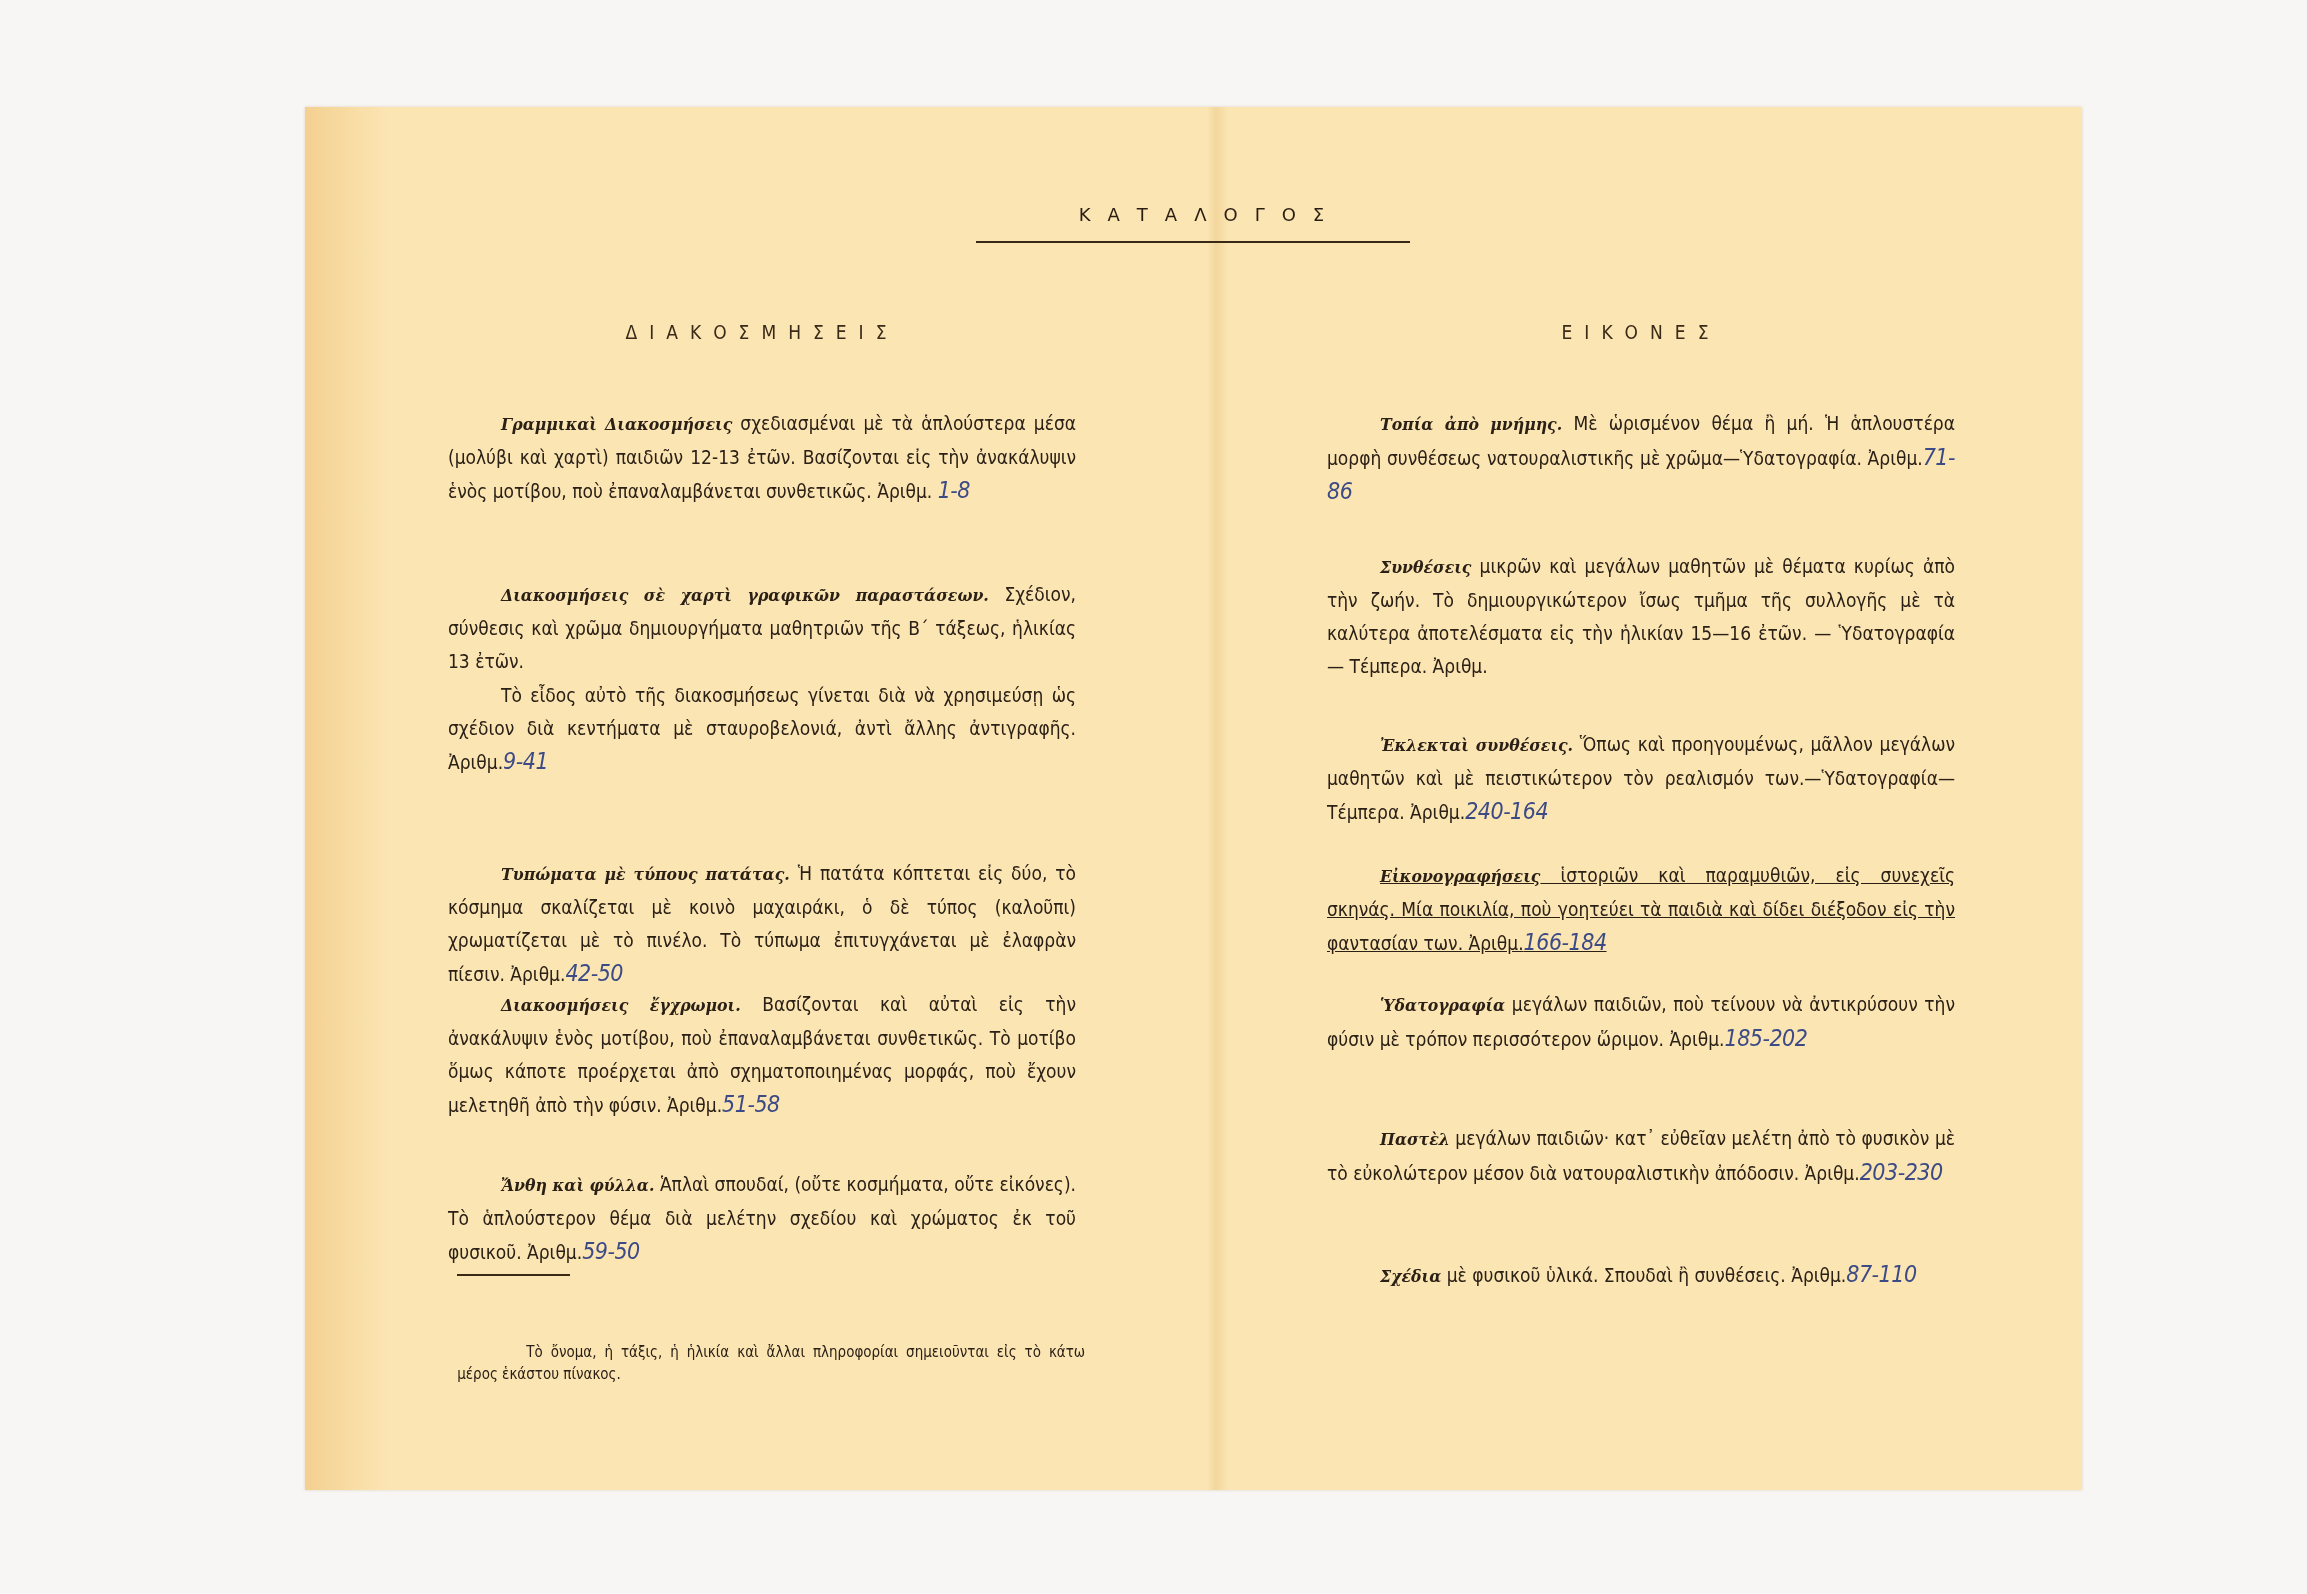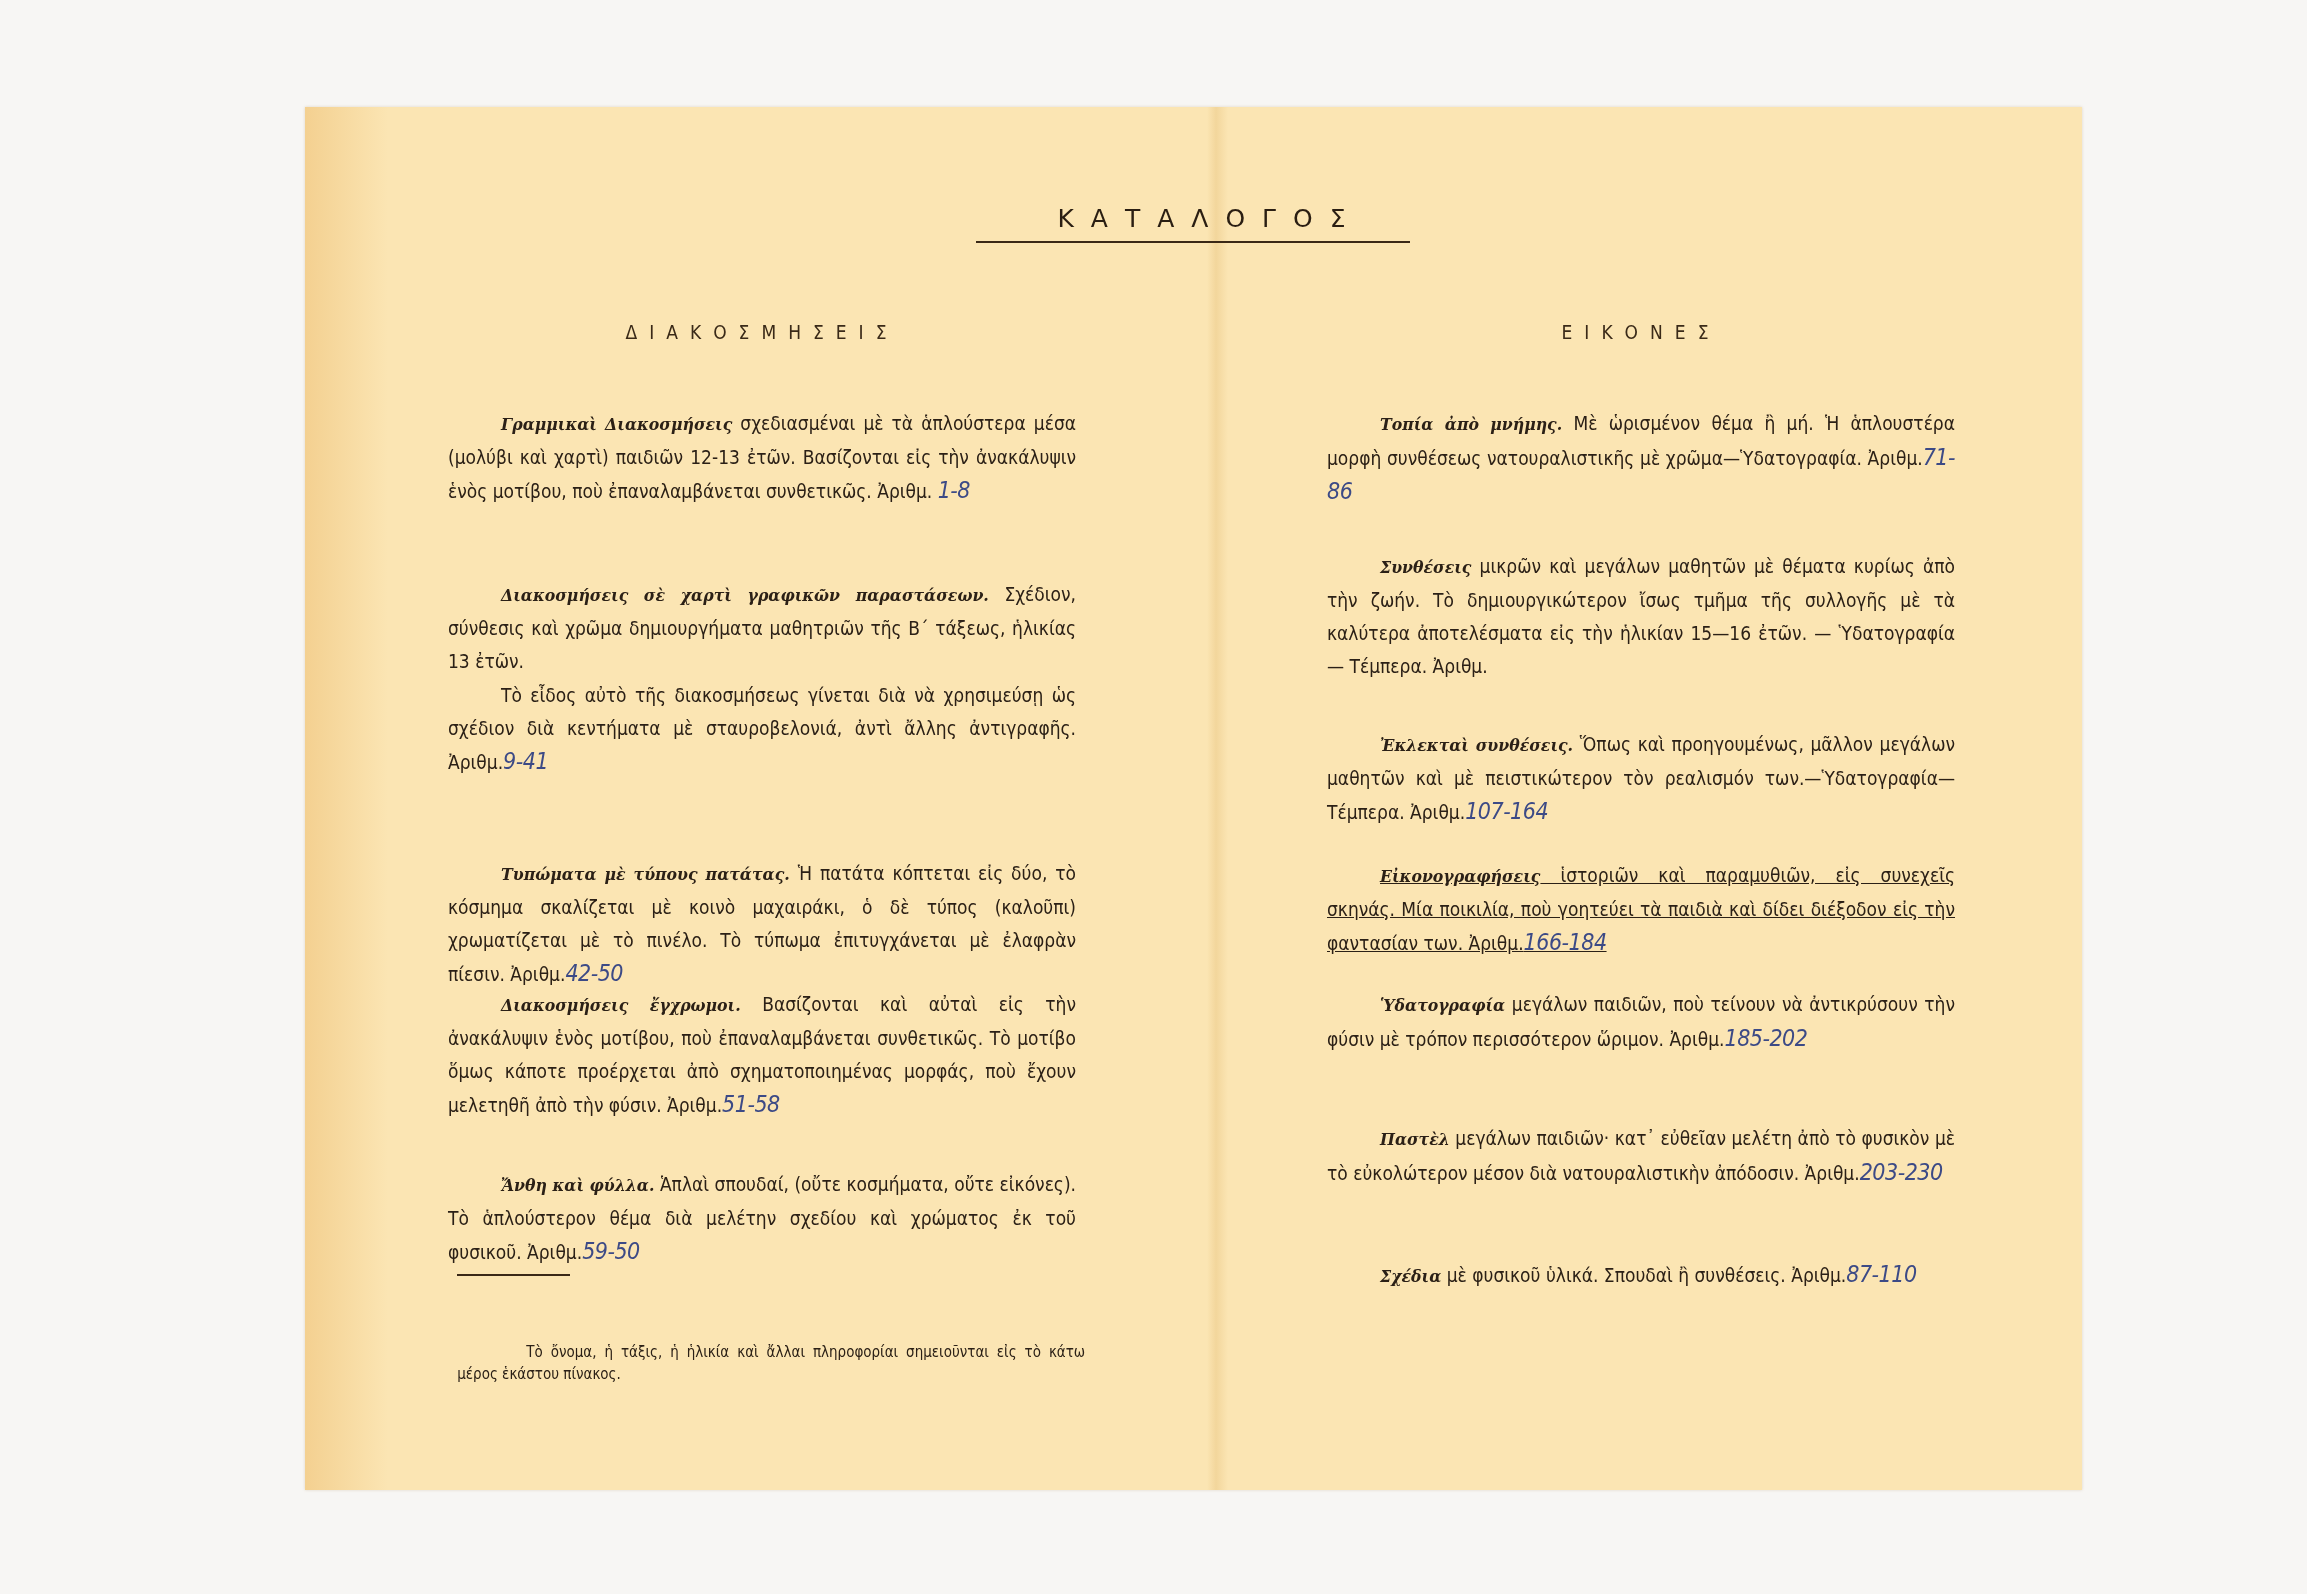--- a/index.html
+++ b/index.html
@@ -11,21 +11,21 @@
   .sheet {
     position:absolute; left:305px; top:107px; width:1777px; height:1383px;
     background:
       linear-gradient(90deg, rgba(230,170,80,0.35) 0px, rgba(240,200,120,0.0) 83px),
       linear-gradient(90deg, rgba(0,0,0,0) 902px, rgba(220,175,95,0.28) 911px, rgba(0,0,0,0) 923px),
       #fbe5b3;
     box-shadow: 0 0 2.8px rgba(160,120,60,0.25);
   }
   .title {
     position:absolute; left:669px; top:97px; width:438px; text-align:center;
-    font-family:"DejaVu Sans", sans-serif; font-size:25px; letter-spacing:17px;
+    font-family:"DejaVu Sans", sans-serif; font-size:18px; letter-spacing:17px;
     color:#2a1e12; padding-left:17px;
   }
   .title-rule {
     position:absolute; left:671px; top:134px; width:183px; height:2.3px;
     background:#3a2816;
     width:183px;
   }
   .col {
     position:absolute; top:0; width:628px;
     font-family:"DejaVu Sans Condensed","DejaVu Sans", sans-serif;
@@ -104,21 +104,21 @@
 
     <div class="entry" style="top:300px;">
       <span class="lead">Τοπία ἀπὸ μνήμης.</span><span> Μὲ ὡρισμένον θέμα ἢ μή. Ἡ ἁπλουστέρα μορφὴ συνθέσεως νατουραλιστικῆς μὲ χρῶμα—Ὑδατογραφία. Ἀριθμ.</span><span class="hand">71-86</span>
     </div>
 
     <div class="entry" style="top:443px;">
       <span class="lead">Συνθέσεις</span><span> μικρῶν καὶ μεγάλων μαθητῶν μὲ θέματα κυρίως ἀπὸ τὴν ζωήν. Τὸ δημιουργικώτερον ἴσως τμῆμα τῆς συλλογῆς μὲ τὰ καλύτερα ἀποτελέσματα εἰς τὴν ἡλικίαν 15—16 ἐτῶν. — Ὑδατογραφία — Τέμπερα. Ἀριθμ.</span>
     </div>
 
     <div class="entry" style="top:621px;">
-      <span class="lead">Ἐκλεκταὶ συνθέσεις.</span><span>  Ὅπως καὶ προηγουμένως, μᾶλλον μεγάλων μαθητῶν καὶ μὲ πειστικώτερον τὸν ρεαλισμόν των.—Ὑδατογραφία—Τέμπερα. Ἀριθμ.</span><span class="hand">107-164</span>
+      <span class="lead">Ἐκλεκταὶ συνθέσεις.</span><span>  Ὅπως καὶ προηγουμένως, μᾶλλον μεγάλων μαθητῶν καὶ μὲ πειστικώτερον τὸν ρεαλισμόν των.—Ὑδατογραφία—Τέμπερα. Ἀριθμ.</span><span class="hand">240-164</span>
     </div>
 
     <div class="entry" style="top:752px;text-decoration:underline;">
       <span class="lead">Εἰκονογραφήσεις</span><span>  ἱστοριῶν καὶ παραμυθιῶν, εἰς συνεχεῖς σκηνάς. Μία ποικιλία, ποὺ γοητεύει τὰ παιδιὰ καὶ δίδει διέξοδον εἰς τὴν φαντασίαν των. Ἀριθμ.</span><span class="hand">166-184</span>
     </div>
 
     <div class="entry" style="top:881px;">
       <span class="lead">Ὑδατογραφία</span><span>  μεγάλων παιδιῶν, ποὺ τείνουν νὰ ἀντικρύσουν τὴν φύσιν μὲ τρόπον περισσότερον ὥριμον. Ἀριθμ.</span><span class="hand">185-202</span>
     </div>
 

